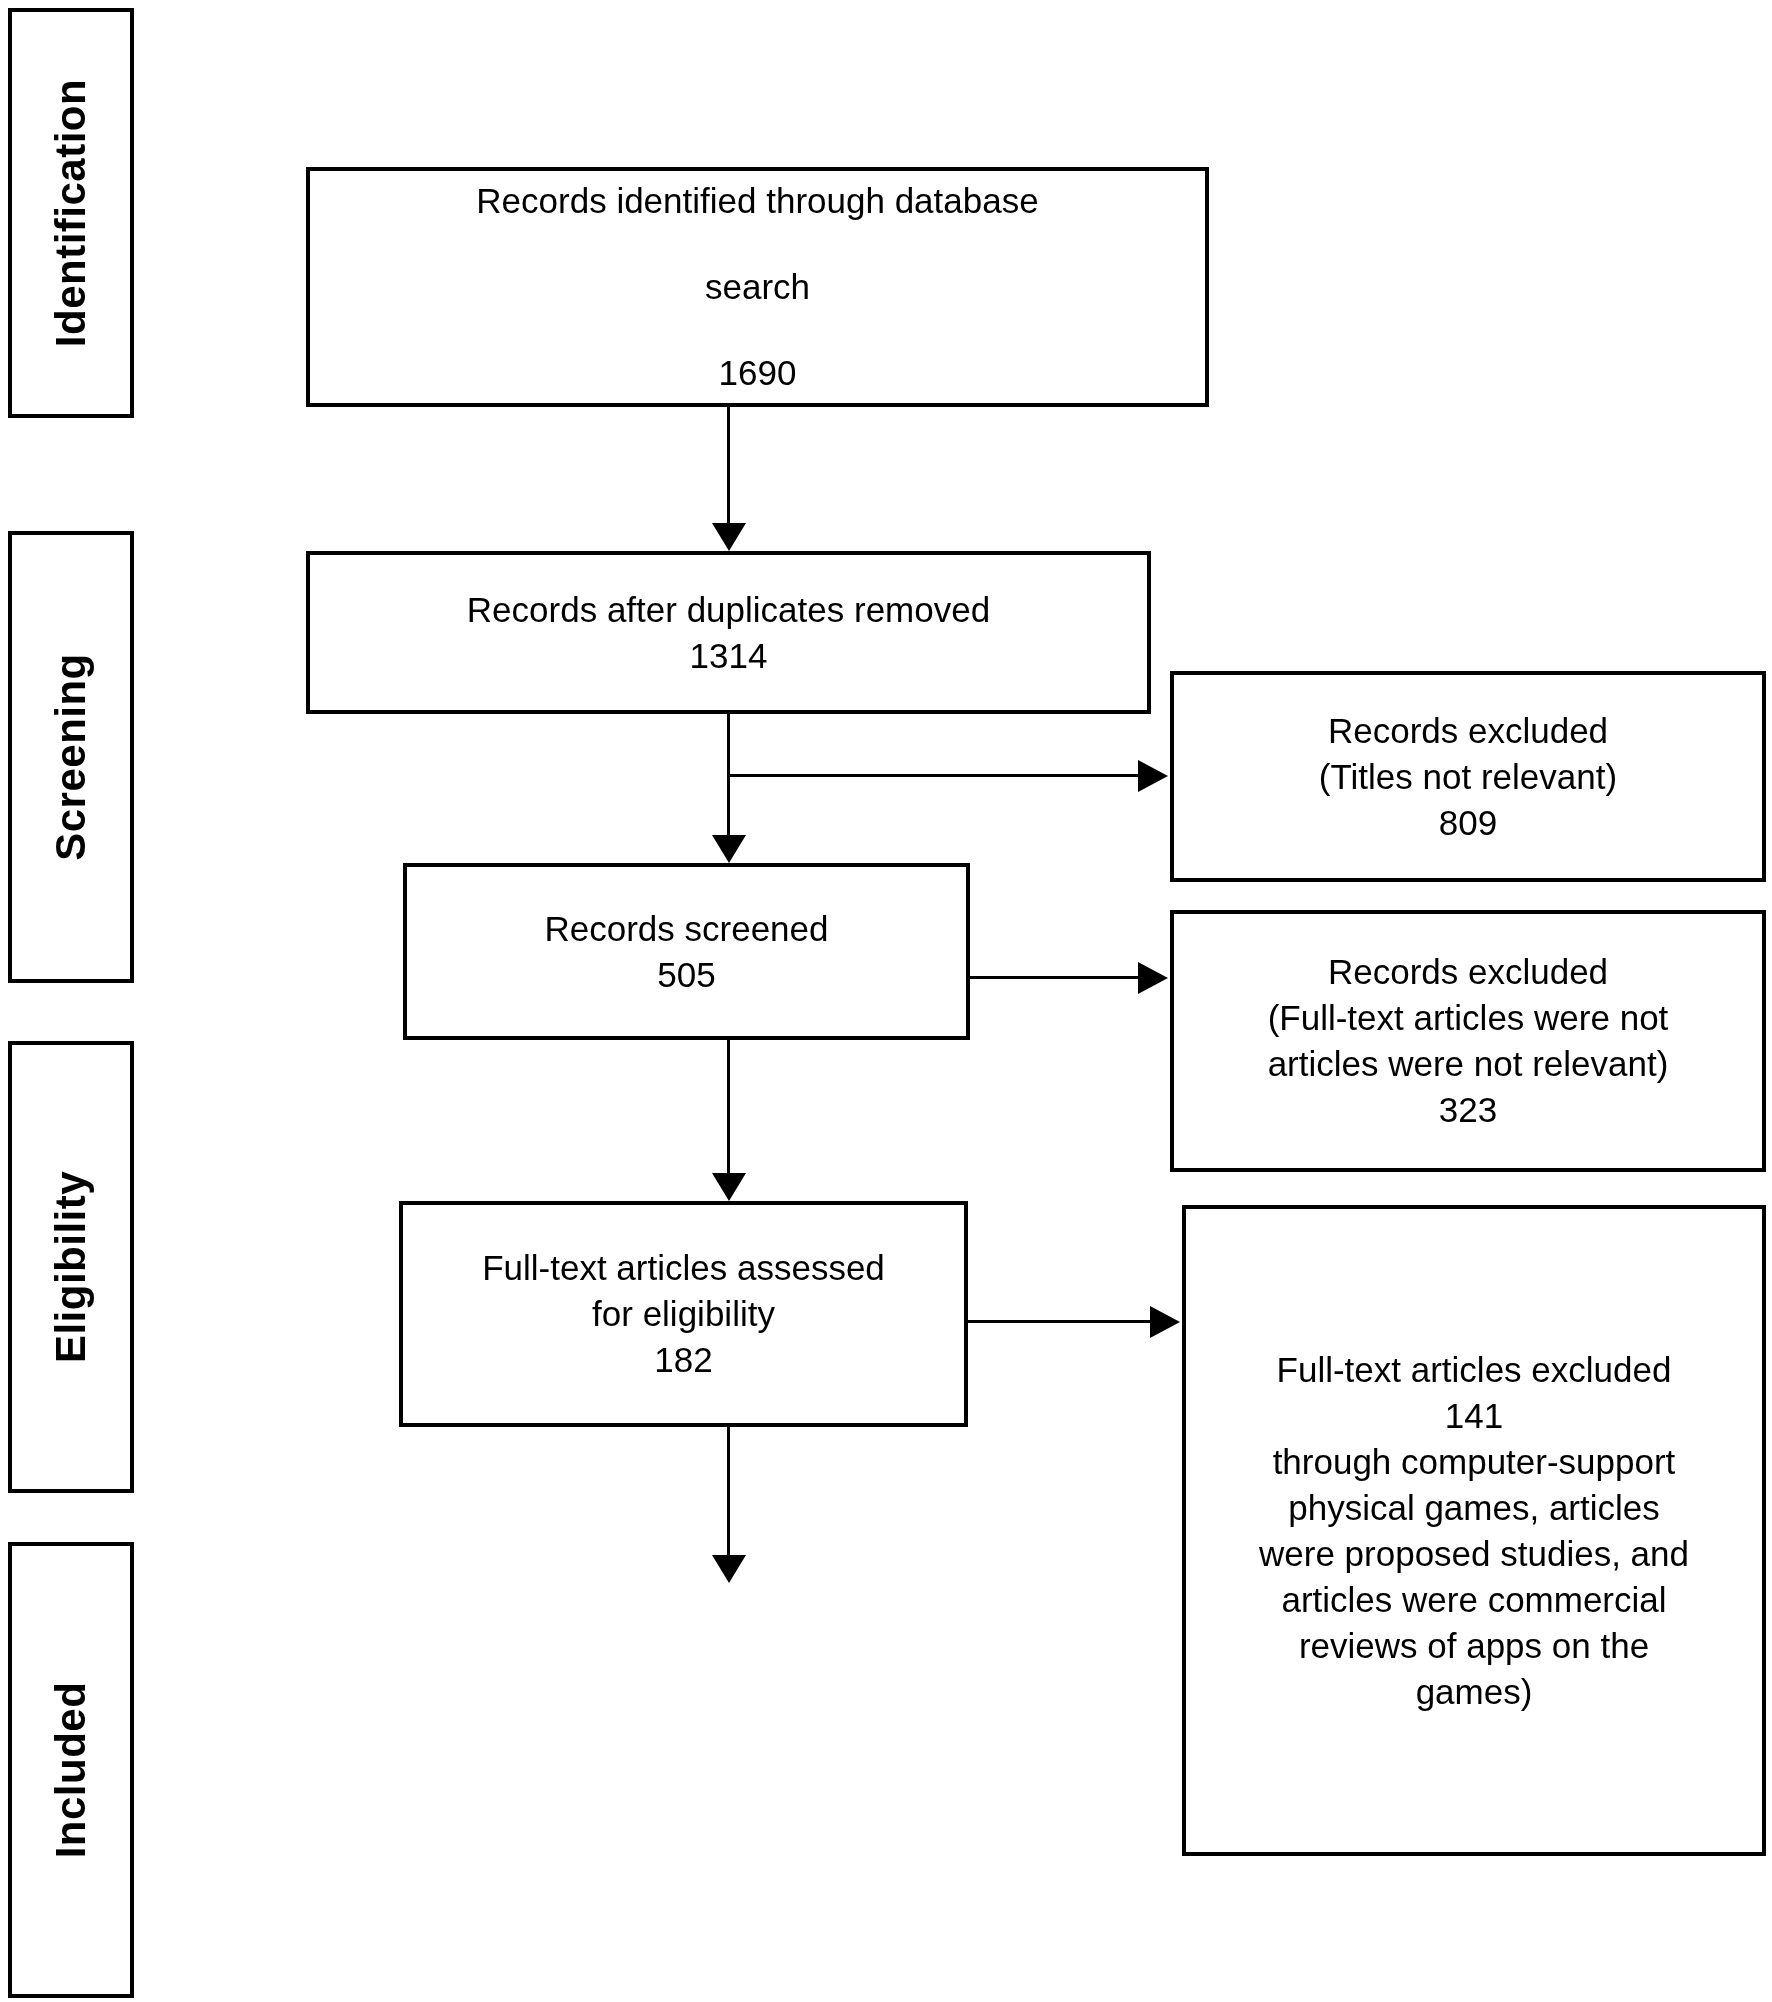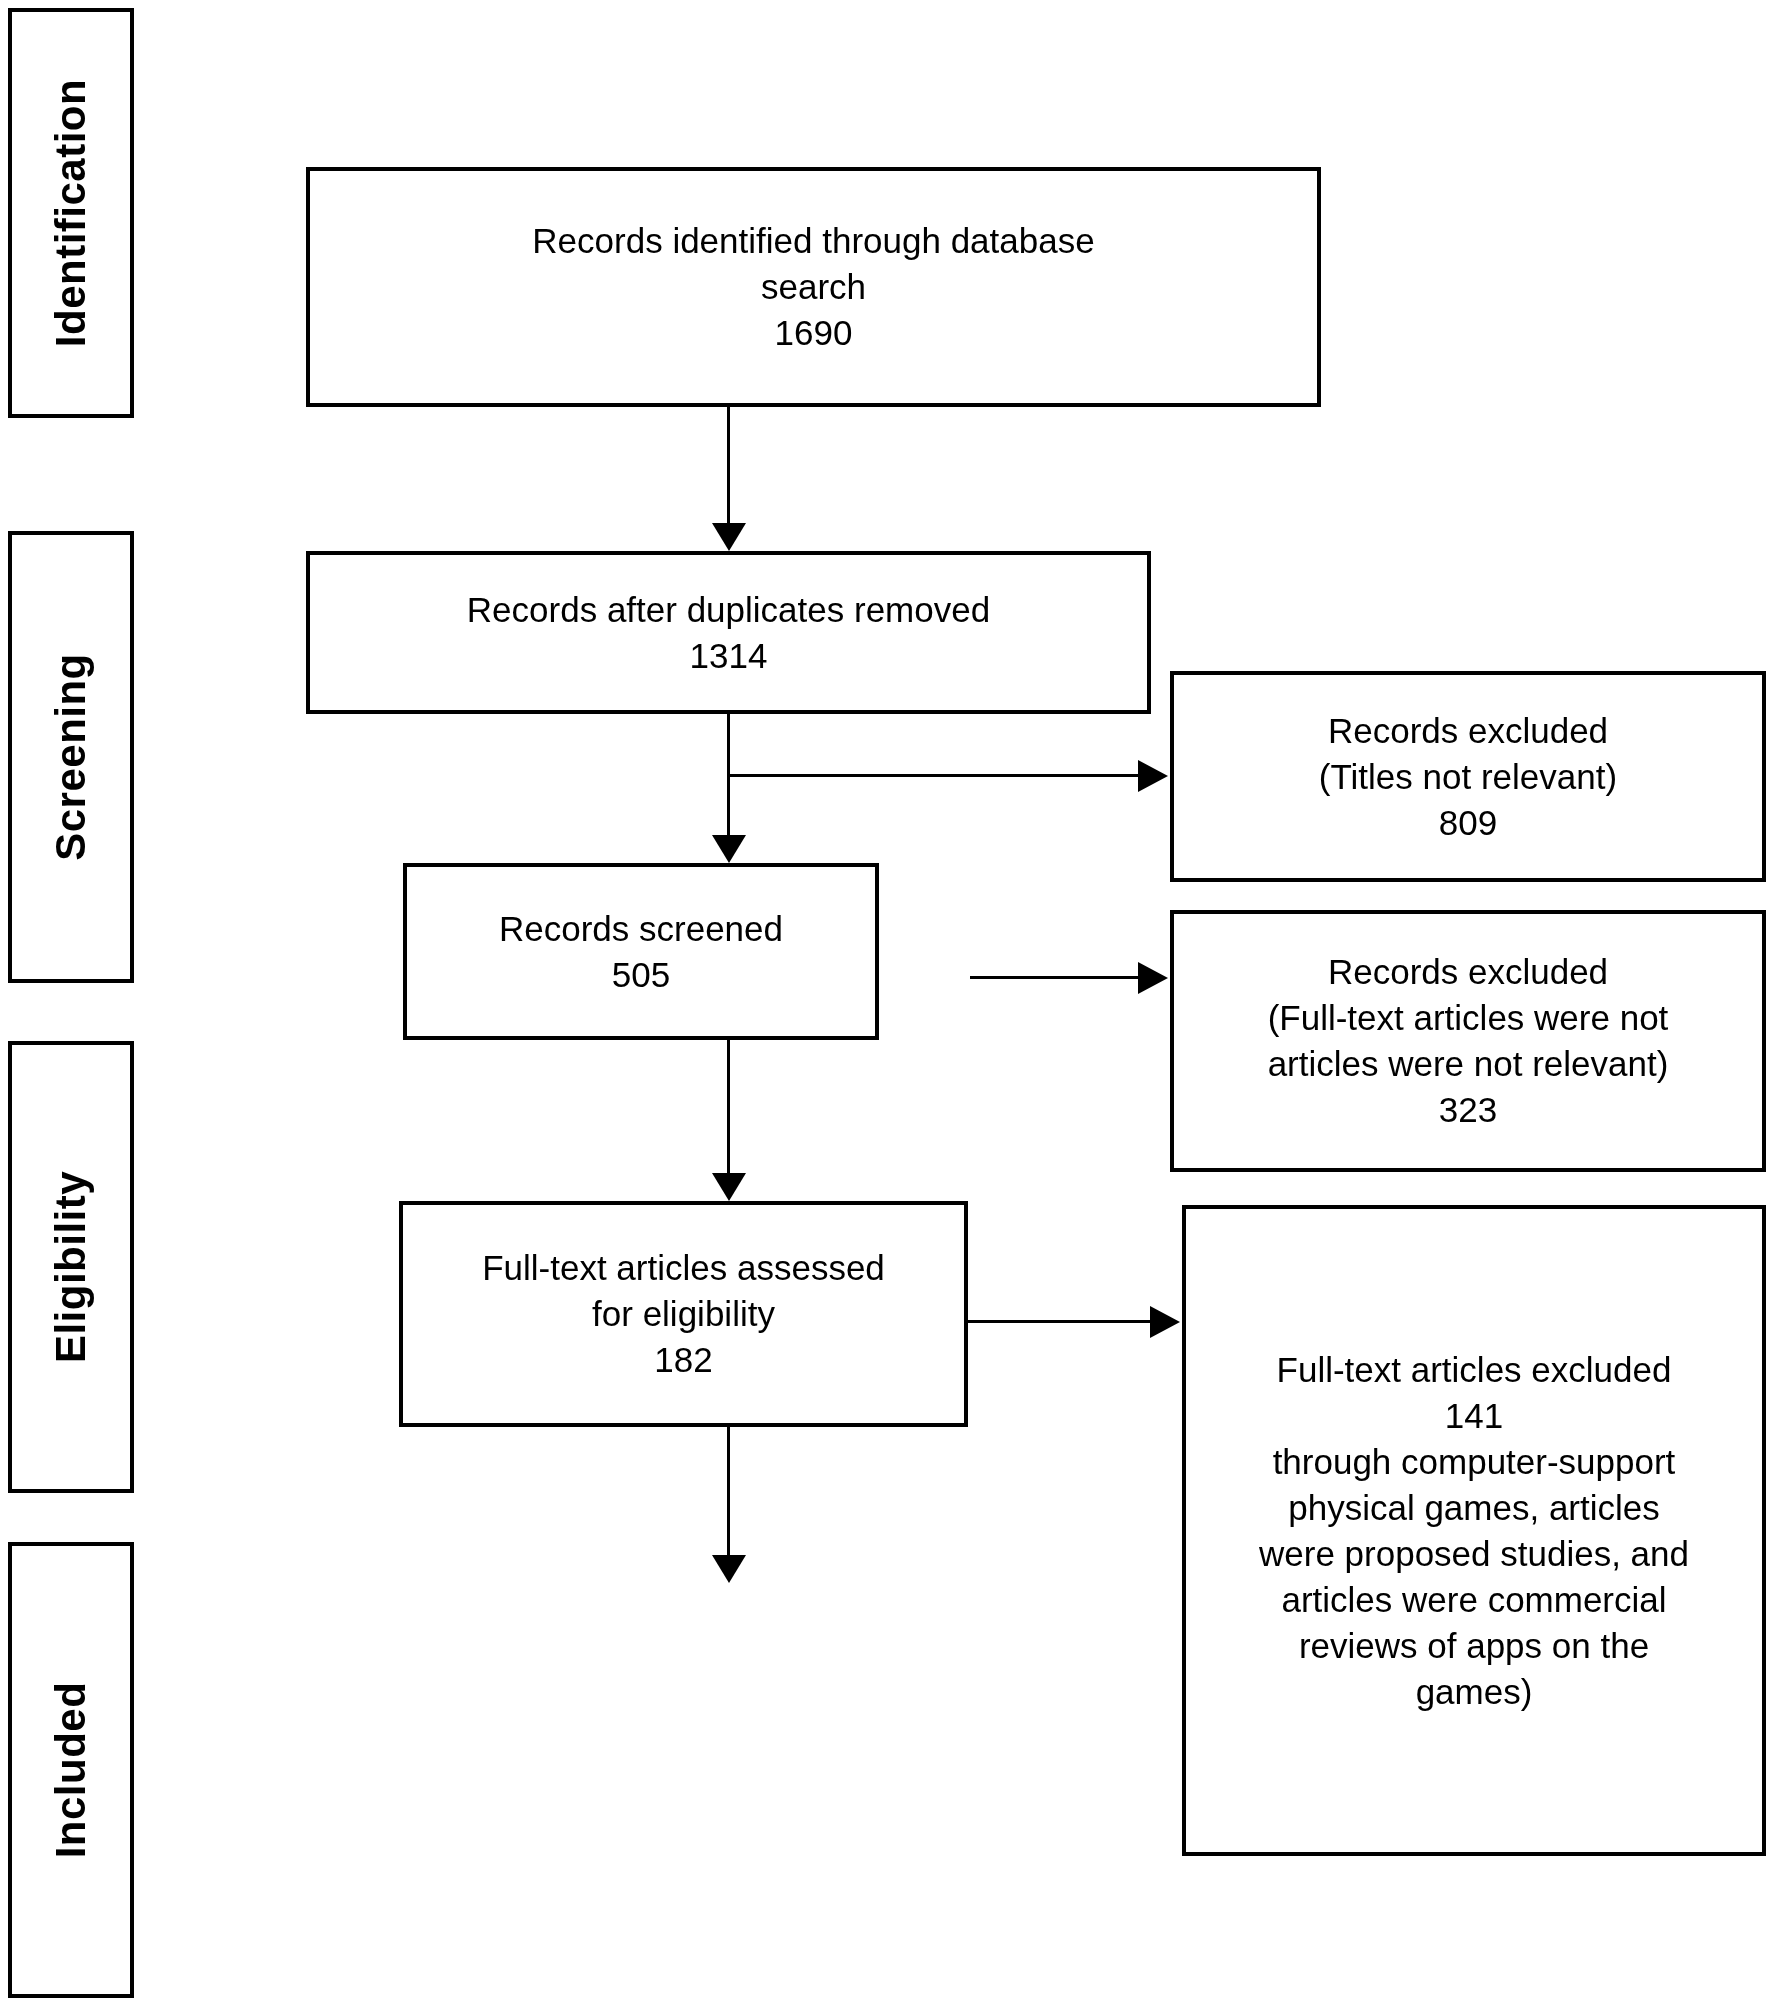--- a/index.html
+++ b/index.html
@@ -69,32 +69,32 @@
   <div class="stage" style="left:8px; top:531px; width:126px; height:452px;">
     <span class="vlabel">Screening</span>
   </div>
   <div class="stage" style="left:8px; top:1041px; width:126px; height:452px;">
     <span class="vlabel">Eligibility</span>
   </div>
   <div class="stage" style="left:8px; top:1542px; width:126px; height:456px;">
     <span class="vlabel">Included</span>
   </div>
 
-  <div class="fbox" style="left:306px; top:167px; width:1015px; height:240px;">
+  <div class="fbox" style="left:306px; top:167px; width:903px; height:240px;gap:40px;">
       <div class="line">Records identified through database</div>
       <div class="line">search</div>
       <div class="line">1690</div>
     </div>
 
   <div class="fbox" style="left:306px; top:551px; width:845px; height:163px;">
       <div class="line">Records after duplicates removed</div>
       <div class="line">1314</div>
     </div>
 
-  <div class="fbox" style="left:403px; top:863px; width:476px; height:177px;">
+  <div class="fbox" style="left:403px; top:863px; width:567px; height:177px;">
       <div class="line">Records screened</div>
       <div class="line">505</div>
     </div>
 
   <div class="fbox" style="left:399px; top:1201px; width:569px; height:226px;">
       <div class="line">Full-text articles assessed</div>
       <div class="line">for eligibility</div>
       <div class="line">182</div>
     </div>
 

